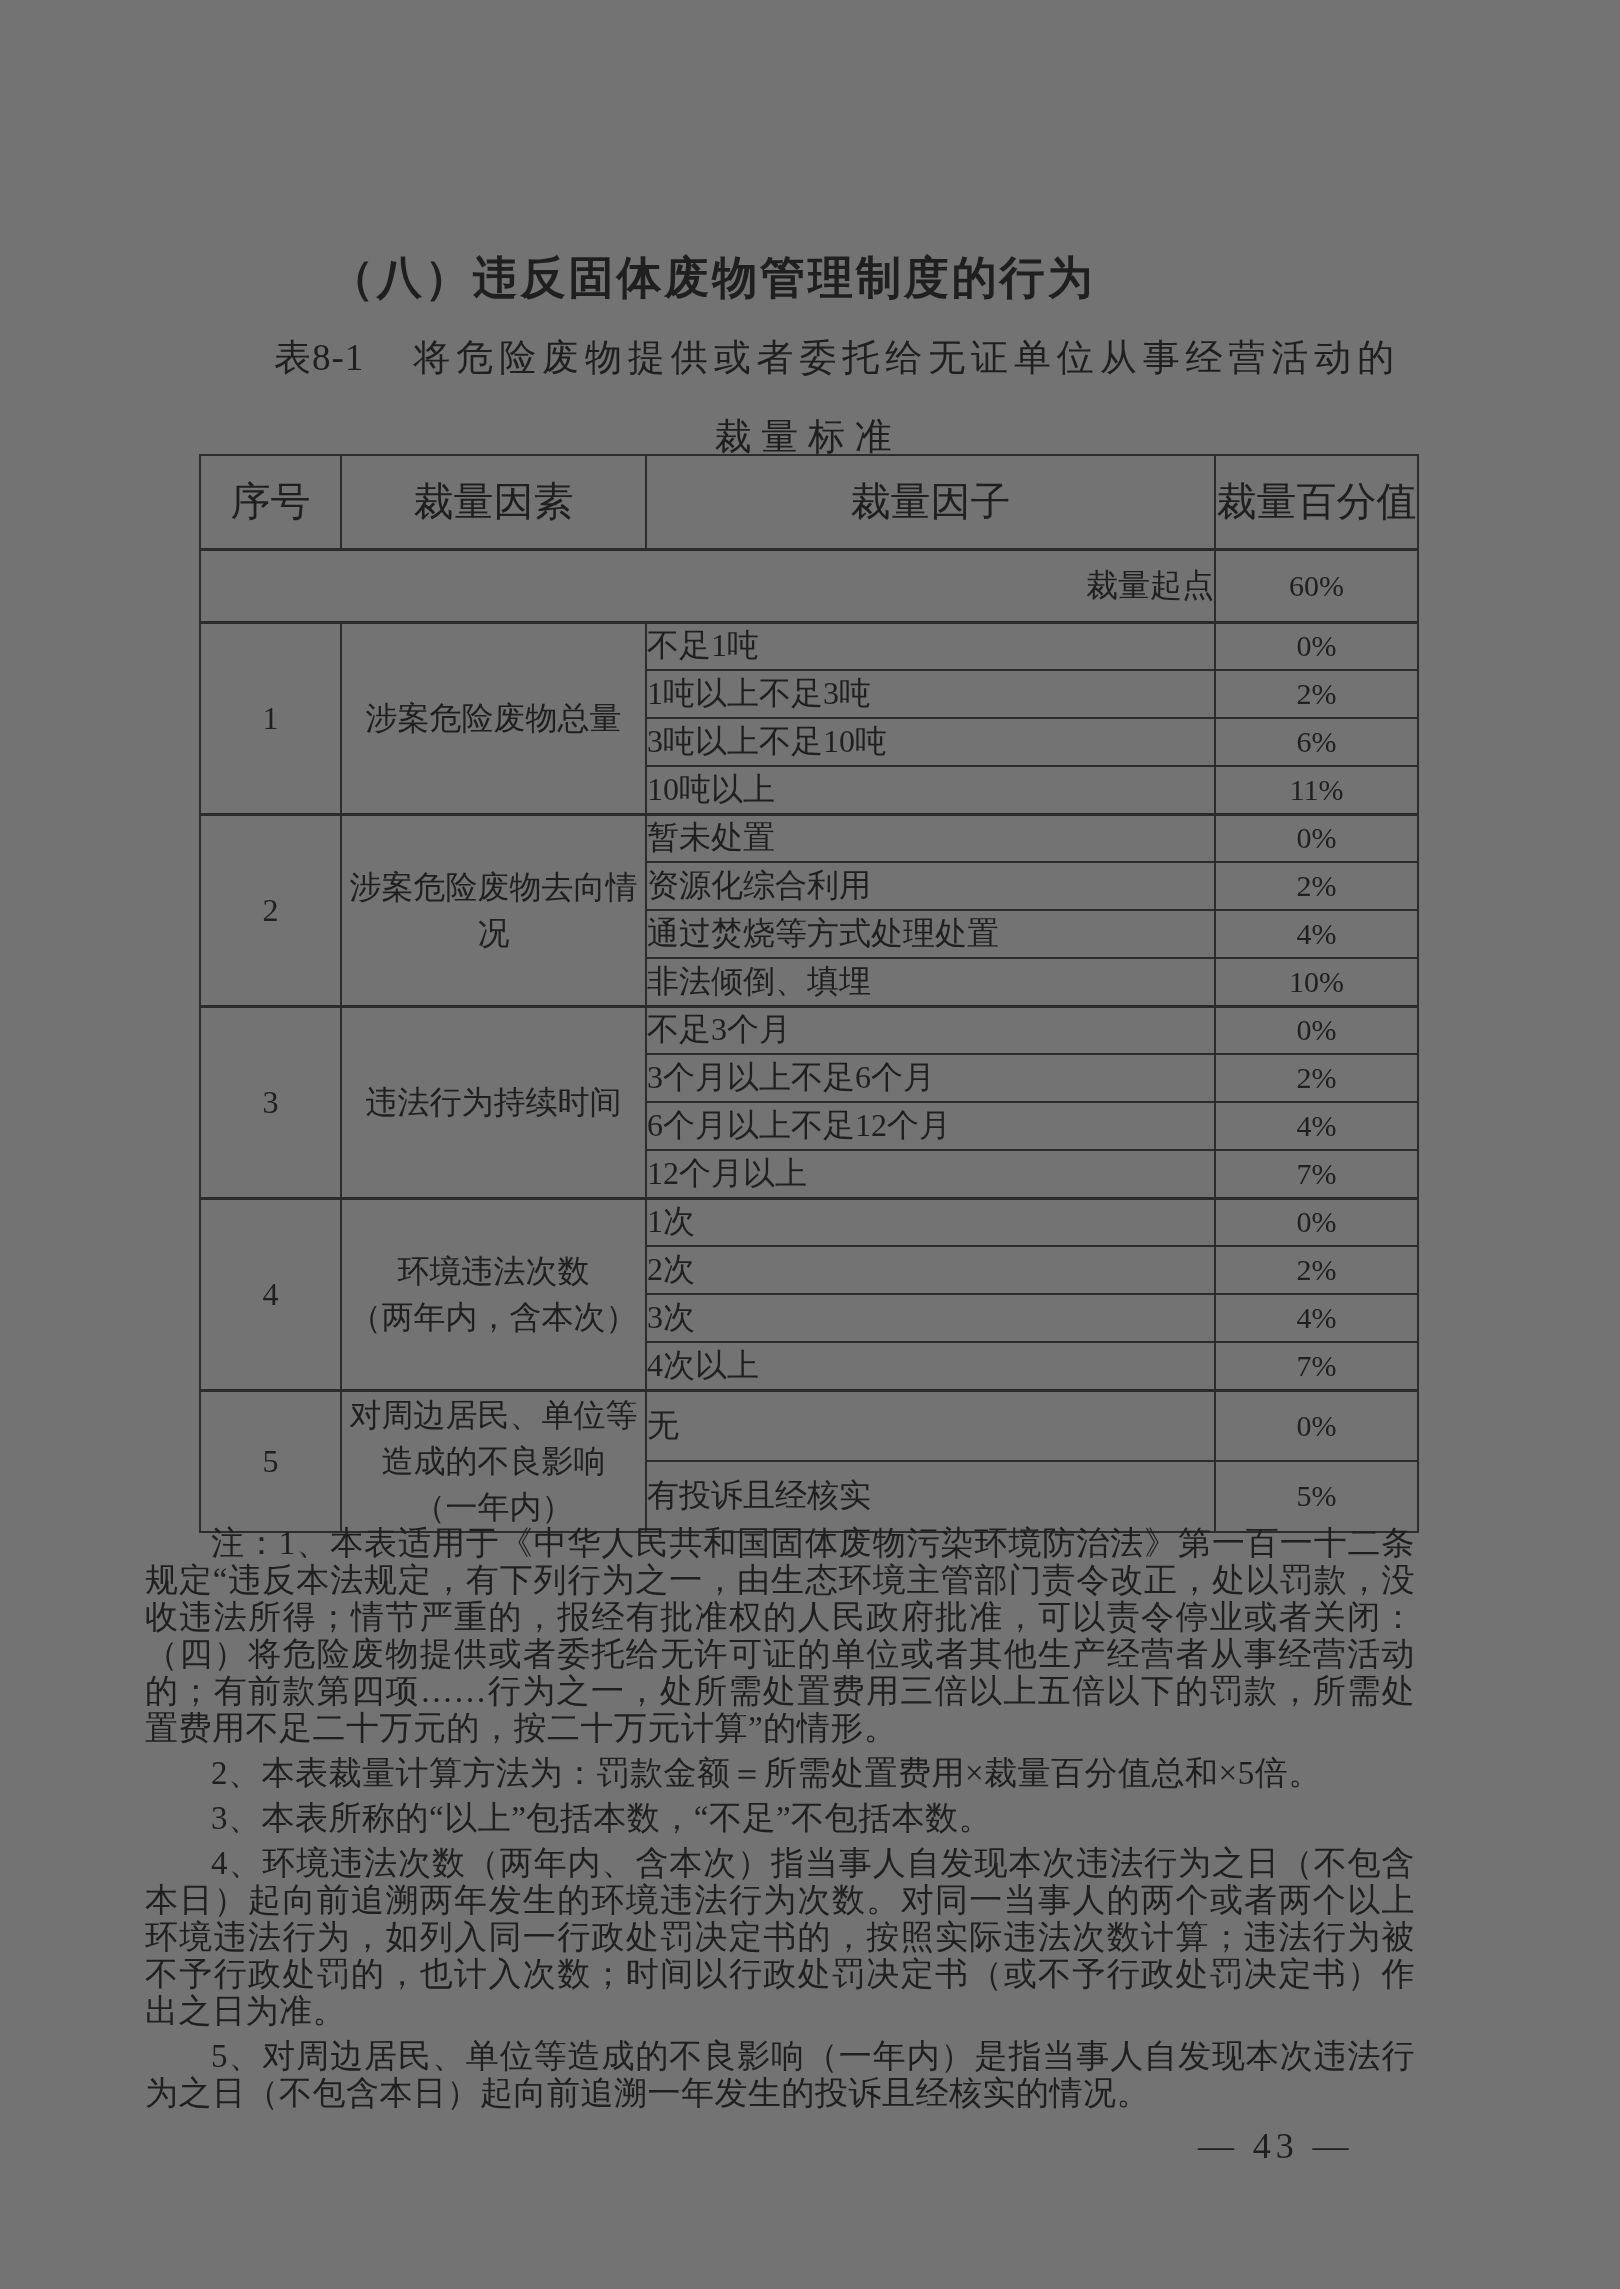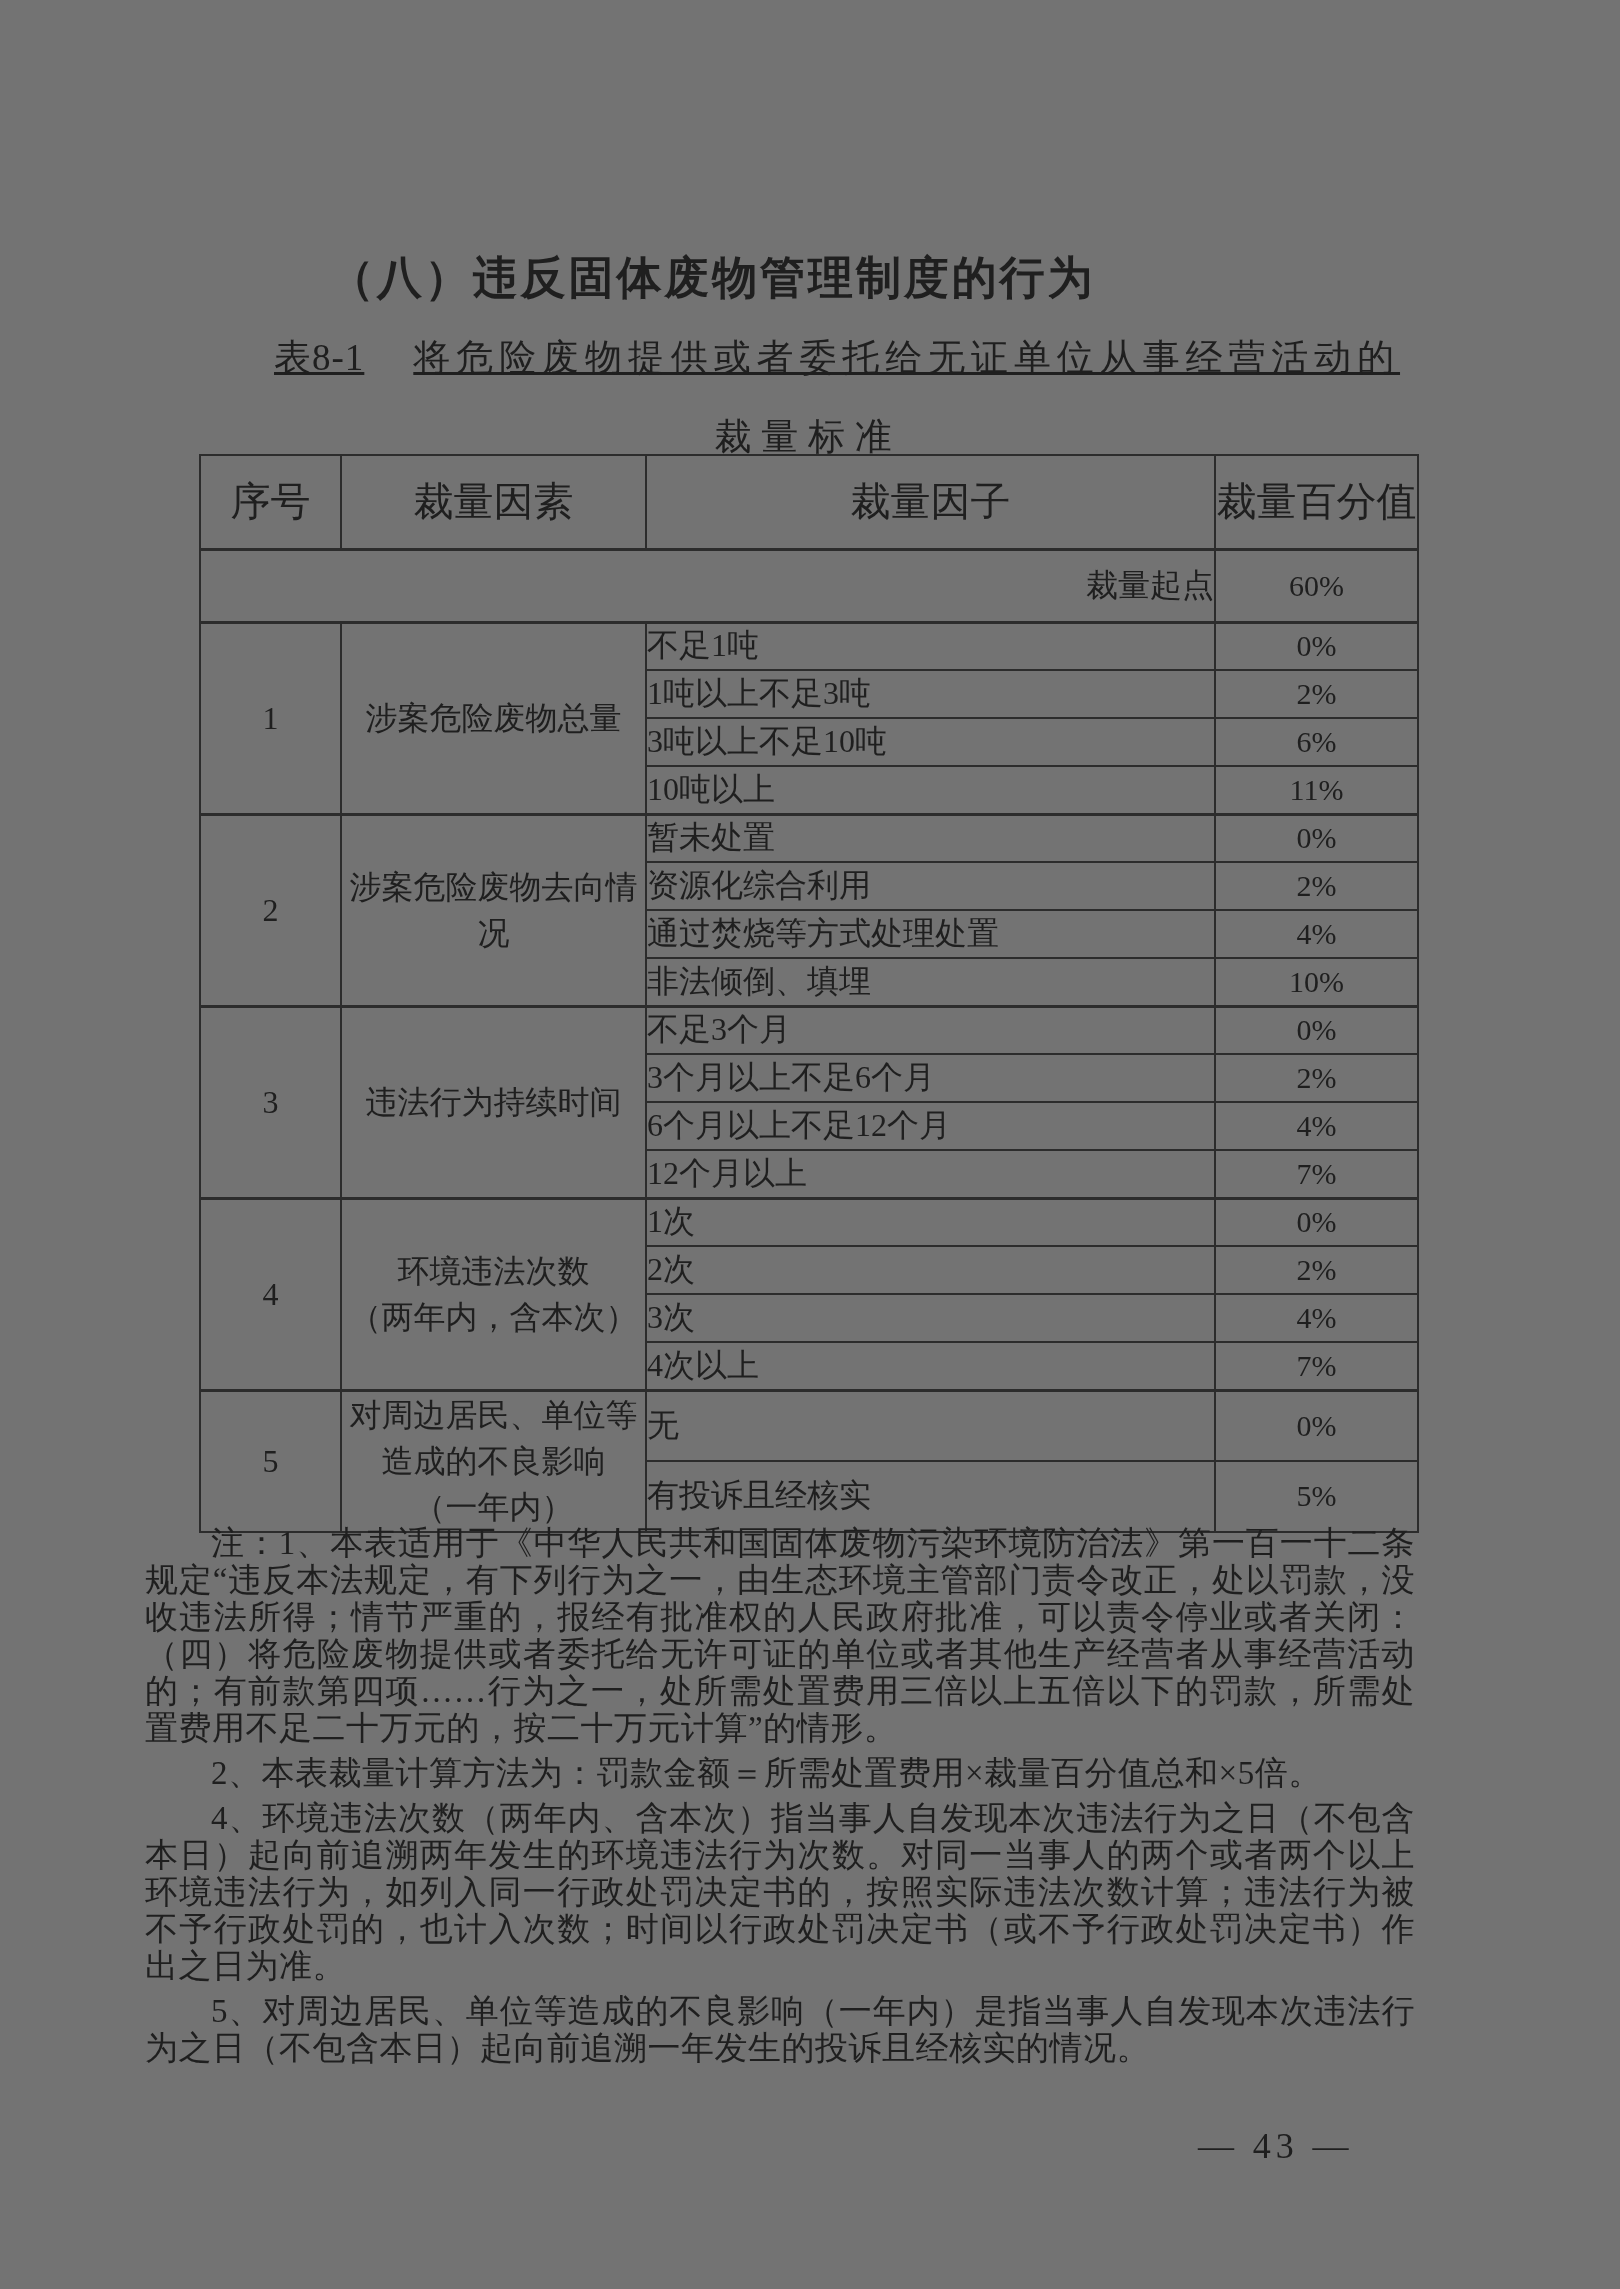--- a/index.html
+++ b/index.html
@@ -12,21 +12,21 @@
     color:#1f1f1f;
     overflow:hidden;
   }
   .title{
     position:absolute;top:218px;left:329px;
     font-size:45px;font-weight:bold;letter-spacing:2.9px;
     white-space:nowrap;
   }
   .caption1{
     position:absolute;top:333px;left:274px;
-    font-size:37px;letter-spacing:5.9px;white-space:nowrap;text-decoration:underline;
+    font-size:37px;letter-spacing:5.9px;white-space:nowrap;
   }
   .caption1 .tno{margin-right:49px;letter-spacing:1px;}
   .caption2{
     position:absolute;top:412px;left:199px;width:1218px;
     text-align:center;font-size:37px;letter-spacing:9.8px;
   }
   table.judge{
     position:absolute;top:454px;left:199px;width:1218px;
     border-collapse:collapse;table-layout:fixed;
     font-size:32px;
@@ -183,20 +183,21 @@
       <tr class="tall">
         <td class="factor">有投诉且经核实</td>
         <td class="pct">5%</td>
       </tr>
     </tbody>
   </table>
 
   <div class="notes">
     <p>注：1、本表适用于《中华人民共和国固体废物污染环境防治法》第一百一十二条规定“违反本法规定，有下列行为之一，由生态环境主管部门责令改正，处以罚款，没收违法所得；情节严重的，报经有批准权的人民政府批准，可以责令停业或者关闭：（四）将危险废物提供或者委托给无许可证的单位或者其他生产经营者从事经营活动的；有前款第四项……行为之一，处所需处置费用三倍以上五倍以下的罚款，所需处置费用不足二十万元的，按二十万元计算”的情形。</p>
     <p>2、本表裁量计算方法为：罚款金额＝所需处置费用×裁量百分值总和×5倍。</p>
+    <p>3、本表所称的“以上”包括本数，“不足”不包括本数。</p>
     <p>4、环境违法次数（两年内、含本次）指当事人自发现本次违法行为之日（不包含本日）起向前追溯两年发生的环境违法行为次数。对同一当事人的两个或者两个以上环境违法行为，如列入同一行政处罚决定书的，按照实际违法次数计算；违法行为被不予行政处罚的，也计入次数；时间以行政处罚决定书（或不予行政处罚决定书）作出之日为准。</p>
     <p>5、对周边居民、单位等造成的不良影响（一年内）是指当事人自发现本次违法行为之日（不包含本日）起向前追溯一年发生的投诉且经核实的情况。</p>
   </div>
 
   <div class="footer">— 43 —</div>
 
 </div>
 
 
 </body></html>

